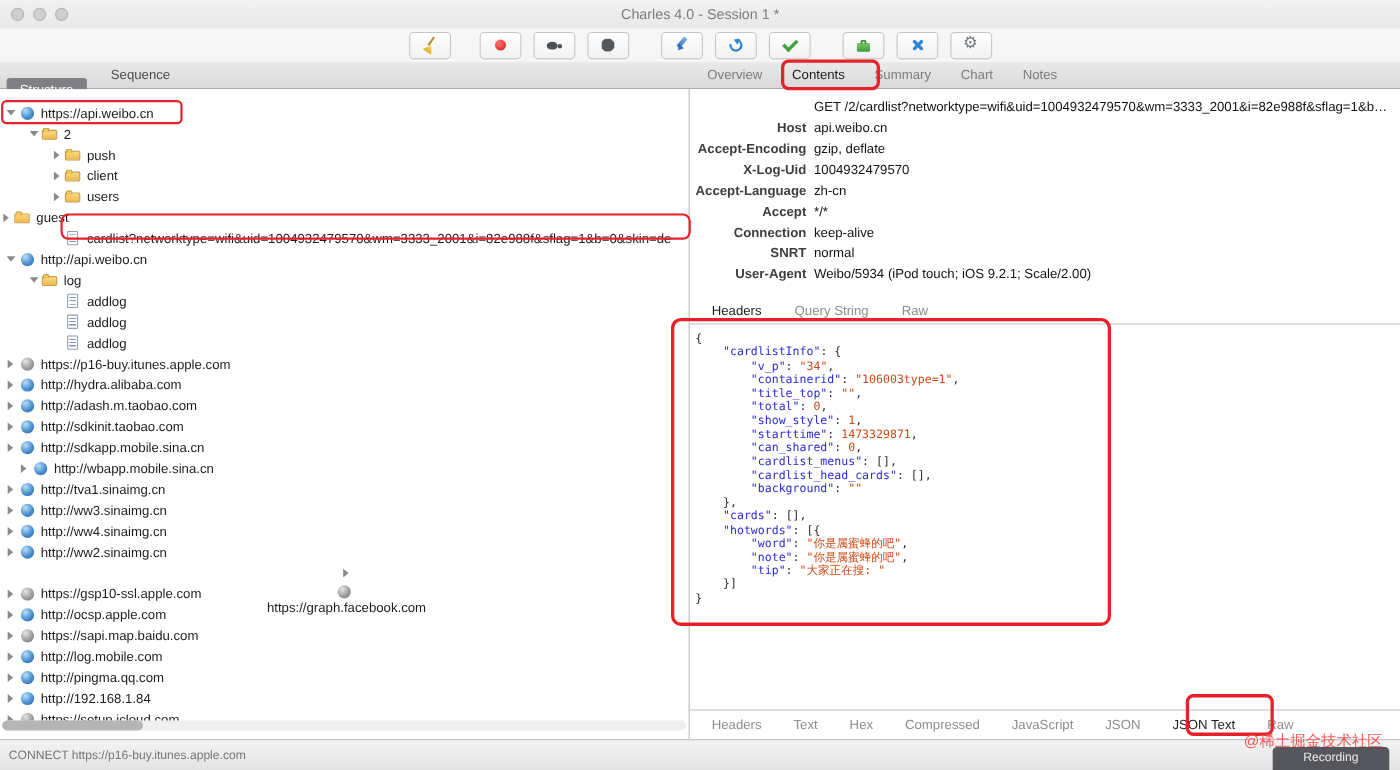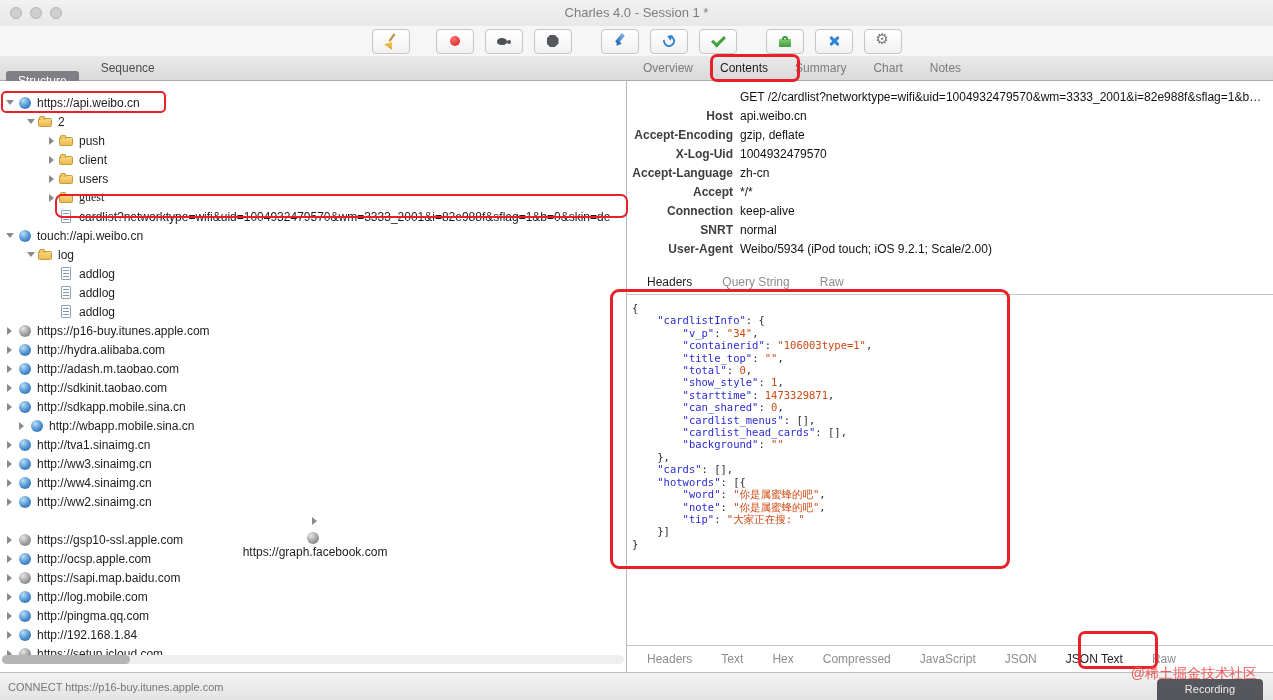--- a/index.html
+++ b/index.html
@@ -192,34 +192,34 @@
           <div class="tree-row" style="padding-left: 46px;">
             <span class="expander right"></span>
             <span class="tree-icon folder"></span>
             <span class="tree-label">client</span>
           </div>
           <div class="tree-row" style="padding-left: 46px;">
             <span class="expander right"></span>
             <span class="tree-icon folder"></span>
             <span class="tree-label">users</span>
           </div>
-          <div class="tree-row" style="padding-left: 46px; font-family: Liberation Serif, serif;">
+          <div class="tree-row" style="">
             <span class="expander right"></span>
             <span class="tree-icon folder"></span>
             <span class="tree-label">guest</span>
           </div>
           <div class="tree-row" style="padding-left: 46px;">
             <span class="expander none"></span>
             <span class="tree-icon doc"></span>
             <span class="tree-label">cardlist?networktype=wifi&amp;uid=1004932479570&amp;wm=3333_2001&amp;i=82e988f&amp;sflag=1&amp;b=0&amp;skin=de</span>
           </div>
           <div class="tree-row" style="padding-left: 4px;">
             <span class="expander down"></span>
             <span class="tree-icon globe-blue"></span>
-            <span class="tree-label">touch://api.weibo.cn</span>
+            <span class="tree-label">http://api.weibo.cn</span>
           </div>
           <div class="tree-row" style="padding-left: 25px;">
             <span class="expander down"></span>
             <span class="tree-icon folder"></span>
             <span class="tree-label">log</span>
           </div>
           <div class="tree-row" style="padding-left: 46px;">
             <span class="expander none"></span>
             <span class="tree-icon doc"></span>
             <span class="tree-label">addlog</span>

